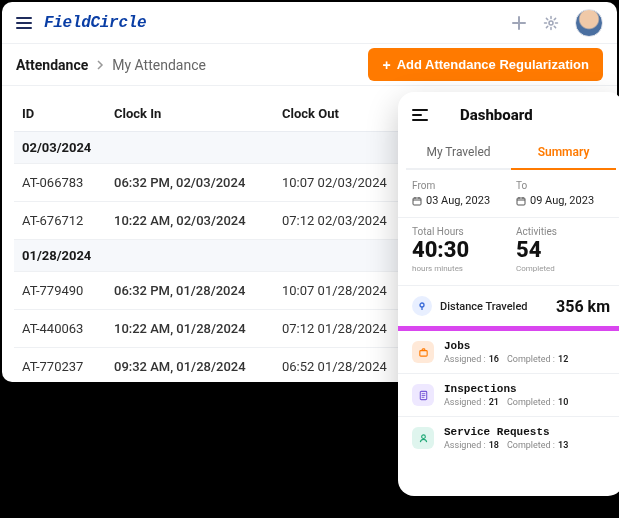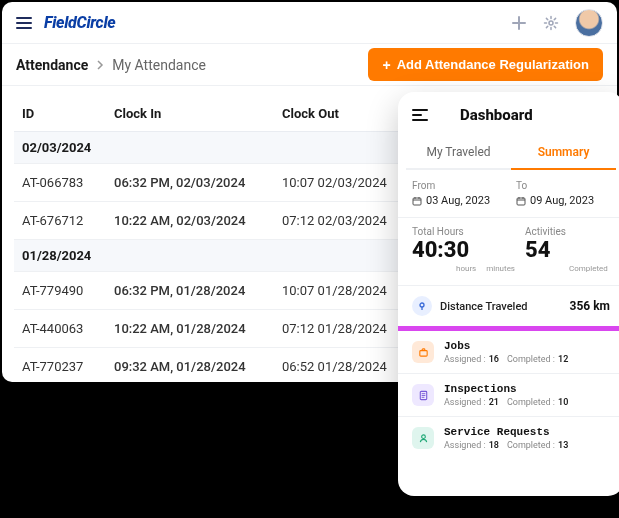--- a/index.html
+++ b/index.html
@@ -1,18 +1,18 @@
 <!DOCTYPE html>
 <html><head>
 <meta charset="utf-8">
 <style>
 * { margin: 0; padding: 0; box-sizing: border-box; }
 body { font-family: -apple-system, BlinkMacSystemFont, 'Segoe UI', Roboto, Arial, sans-serif; width: 619px; height: 518px; background: #000; overflow: hidden; position: relative; }
 .app { width: 615px; height: 380px; background: #fff; border-radius: 10px; margin: 2px; box-shadow: 0 2px 8px rgba(0,0,0,0.1); overflow: hidden; position: relative; }
-.topbar { height: 42px; display: flex; align-items: center; padding: 0 14px; border-bottom: 1px solid #eef0f3; justify-content: space-between; }
+.topbar { height: 42px; display: flex; align-items: center; padding: 0 14px; border-bottom: 1px solid #eef0f3; justify-content: space-between; font-family: Liberation Mono, monospace; }
 .topbar-left { display: flex; align-items: center; gap: 12px; }
 .hamburger { display: flex; flex-direction: column; gap: 3px; cursor: pointer; }
 .hamburger span { width: 16px; height: 2px; background: #1f2c5c; border-radius: 1px; }
 .logo { font-size: 16px; font-weight: 800; color: #0a3ea5; font-style: italic; letter-spacing: -0.3px; }
 .topbar-right { display: flex; align-items: center; gap: 16px; }
 .plus-icon, .gear-icon { color: #a0a6b8; cursor: pointer; display: flex; }
 .avatar { width: 28px; height: 28px; border-radius: 50%; background: radial-gradient(circle at 50% 35%, #f0c9a8 0%, #f0c9a8 42%, #4a6fa0 50%); border: 1px solid #e0e3ea; cursor: pointer; }
 .subhead { height: 42px; display: flex; align-items: center; justify-content: space-between; padding: 0 14px; border-bottom: 1px solid #eef0f3; }
 .breadcrumb { display: flex; align-items: center; gap: 8px; font-size: 14px; }
 .crumb-root { font-weight: 700; color: #1a1a1a; }
@@ -43,25 +43,25 @@
 .tab.active { color: #ff7a00; border-bottom-color: #ff7a00; font-weight: 600; }
 .daterow { display: flex; padding: 10px 14px 10px; gap: 10px; border-bottom: 1px solid #eef0f3; }
 .datecol { flex: 1; }
 .datelbl { font-size: 10px; color: #888; margin-bottom: 3px; }
 .dateval { font-size: 11px; color: #222; display: flex; align-items: center; gap: 4px; }
 .dateval svg { flex-shrink: 0; }
 .statsrow { display: flex; padding: 8px 14px 12px; gap: 10px; border-bottom: 1px solid #eef0f3; }
 .statcol { flex: 1; }
 .statlbl { font-size: 10px; color: #888; margin-bottom: 2px; }
 .statbig { font-size: 22px; font-weight: 800; color: #111; line-height: 1; }
-.statsub { font-size: 8px; color: #999; margin-top: 3px; display: flex; gap: 10px; margin-left: 44px; }
+.statsub { font-size: 8px; color: #999; margin-top: 3px; display: flex; gap: 2px; }
 .distrow { display: flex; align-items: center; padding: 10px 14px; border-bottom: 5px solid #d946ef; gap: 8px; }
 .disticon { width: 20px; height: 20px; border-radius: 50%; background: #e8efff; display: flex; align-items: center; justify-content: center; }
 .distlbl { font-size: 11px; color: #222; flex: 1; font-weight: 500; }
-.distval { font-size: 12px; font-weight: 700; color: #111; }
+.distval { font-size: 16px; font-weight: 700; color: #111; }
 .itemrow { display: flex; align-items: center; padding: 9px 14px; border-bottom: 1px solid #eef0f3; gap: 10px; }
 .itemrow:last-child { border-bottom: none; }
 .itemicon { width: 22px; height: 22px; border-radius: 6px; display: flex; align-items: center; justify-content: center; flex-shrink: 0; }
 .itemicon.jobs { background: #ffe9d8; }
 .itemicon.insp { background: #eee8ff; }
 .itemicon.sr { background: #dff5ee; }
 .itembody { flex: 1; min-width: 0; }
 .itemtitle { font-size: 11px; font-weight: 700; color: #111; margin-bottom: 2px; font-family: Liberation Mono, monospace; }
 .itemmeta { font-size: 9px; color: #888; display: flex; gap: 8px; }
 .itemmeta b { color: #222; font-weight: 600; margin-left: 3px; }

